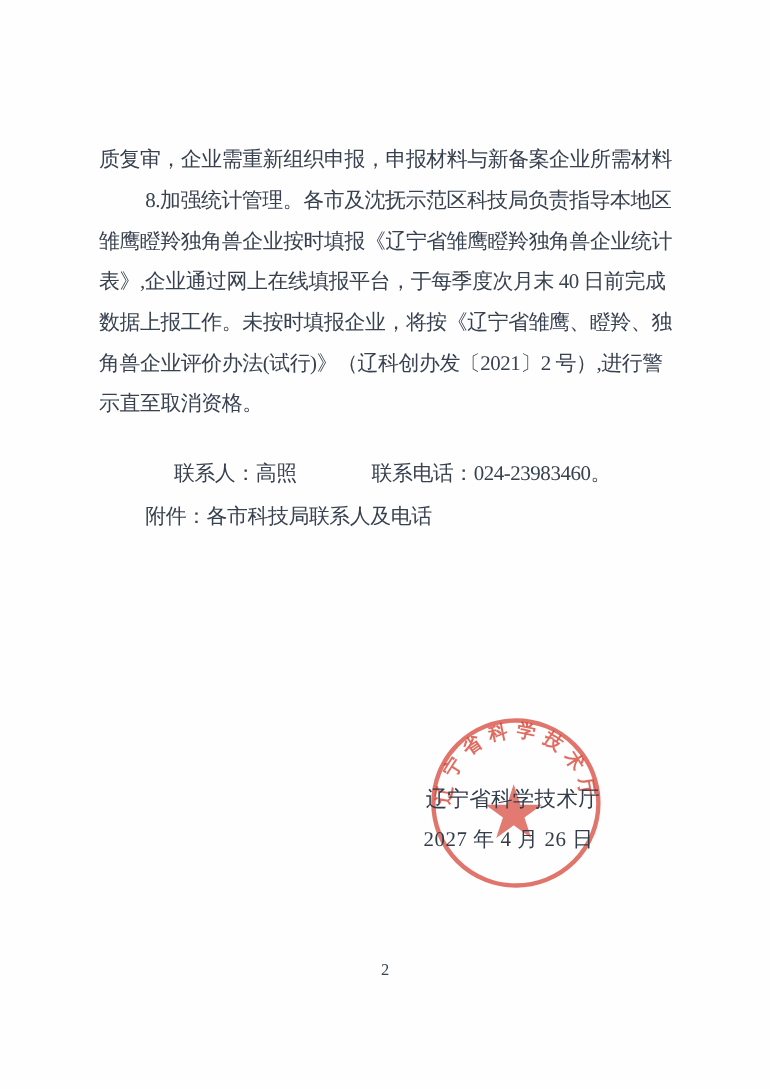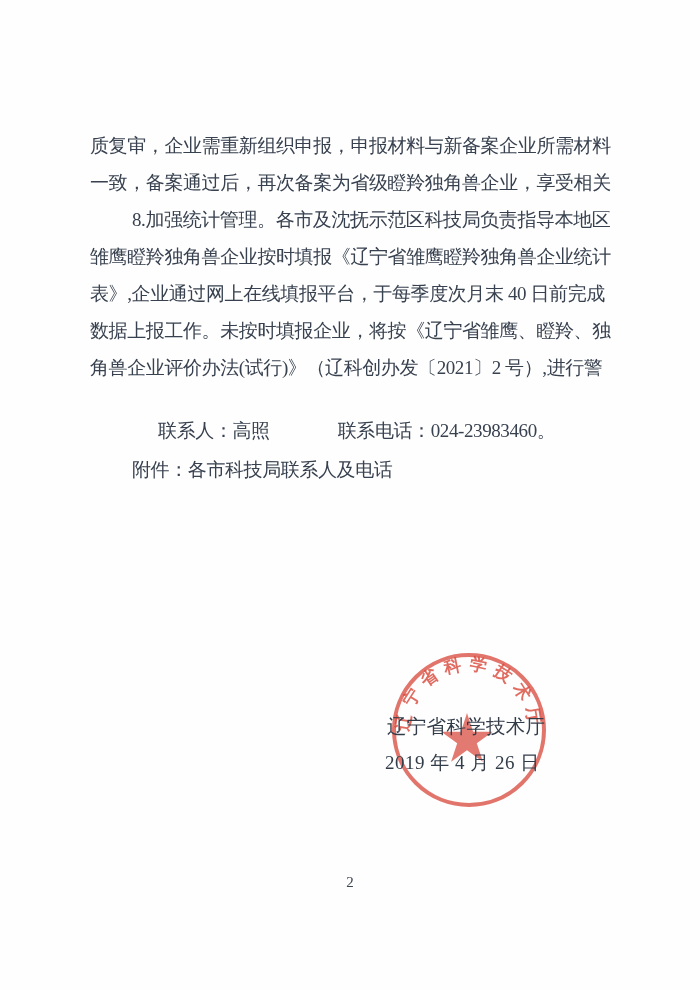--- a/index.html
+++ b/index.html
@@ -95,26 +95,26 @@
     color: #3c4450;
   }
 </style>
 </head>
 <body>
 
 <div class="page">
 
   <div class="text-col">
     <div class="doc-line">质复审，企业需重新组织申报，申报材料与新备案企业所需材料</div>
-    <div class="doc-line">一致，备案通过后，再次备案为省级瞪羚独角兽企业，享受相关</div>
     <div class="doc-line indent">8.加强统计管理。各市及沈抚示范区科技局负责指导本地区</div>
     <div class="doc-line">雏鹰瞪羚独角兽企业按时填报《辽宁省雏鹰瞪羚独角兽企业统计</div>
     <div class="doc-line">表》,企业通过网上在线填报平台，于每季度次月末 40 日前完成</div>
     <div class="doc-line">数据上报工作。未按时填报企业，将按《辽宁省雏鹰、瞪羚、独</div>
     <div class="doc-line">角兽企业评价办法(试行)》（辽科创办发〔2021〕2 号）,进行警</div>
+    <div class="doc-line">示直至取消资格。</div>
 
     <div class="doc-line indent">
       <span>联系人：高照</span><span class="contact-phone">联系电话：024-23983460。</span>
     </div>
 
     <div class="spacer"></div>
 
     <div class="doc-line indent">附件：各市科技局联系人及电话</div>
   </div>
 
@@ -123,17 +123,17 @@
     <polygon class="seal-star" points="85,68 91.1,86.7 110.7,86.7 94.8,98.2 100.9,116.8 85,105.3 69.1,116.8 75.2,98.2 59.3,86.7 78.9,86.7"></polygon>
     <defs>
       <path id="sealArc" d="M 34,113 A 60,60 0 1 1 140,113" fill="none"></path>
     </defs>
     <text class="seal-arc-text" text-anchor="middle">
       <textPath href="#sealArc" startOffset="50%">辽宁省科学技术厅</textPath>
     </text>
   </svg>
 
   <div class="sig-agency">辽宁省科学技术厅</div>
-  <div class="sig-date">2019 年 4 月 26 日</div>
+  <div class="sig-date">2027 年 4 月 26 日</div>
 
   <div class="page-number">2</div>
 
 </div>
 
 </body></html>

